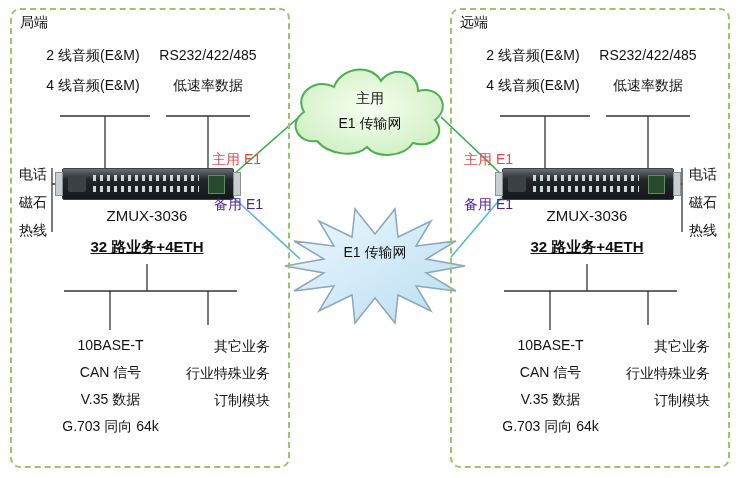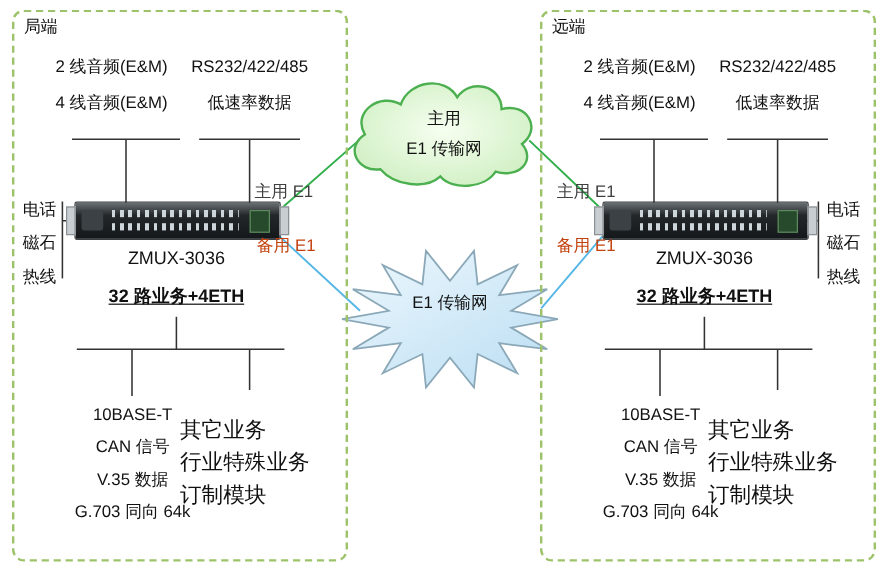--- a/index.html
+++ b/index.html
@@ -32,25 +32,25 @@
     background:repeating-linear-gradient(90deg,#cdd6da 0 3px,rgba(0,0,0,0) 3px 7px);}
   .port-row.r1{top:6px;}
   .port-row.r2{top:17px;}
   .device-badge{position:absolute;left:5px;top:6px;width:18px;height:17px;background:#3b4145;border-radius:2px;}
   .device-led{position:absolute;right:8px;top:6px;width:15px;height:17px;background:#274a2c;border:1px solid #5d8a5f;}
   .device-model{position:absolute;left:62px;top:207px;width:170px;text-align:center;font-size:15px;}
   .device-capacity{position:absolute;left:42px;top:238px;width:210px;text-align:center;
     font-size:15px;font-weight:bold;text-decoration:underline;}
   .bottom-left{position:absolute;left:38px;top:332px;width:145px;text-align:center;
     font-size:14px;line-height:27px;}
-  .bottom-right{position:absolute;left:150px;top:345px;width:120px;text-align:left;
-    font-size:18px;line-height:27px;}
+  .bottom-right{position:absolute;left:150px;top:333px;width:120px;text-align:right;
+    font-size:14px;line-height:27px;}
   .link-label{position:absolute;font-size:14px;white-space:nowrap;}
-  .green{color:#404040;}
-  .blue{color:#c2410c;}
+  .green{color:#ef4444;}
+  .blue{color:#4c1d95;}
   .lp1{left:212px;top:151px;}
   .lb1{left:214px;top:196px;}
   .lp2{left:464px;top:151px;}
   .lb2{left:464px;top:196px;}
   .cloud-text{position:absolute;left:310px;top:86px;width:120px;text-align:center;
     font-size:14px;line-height:25px;}
   .burst-text{position:absolute;left:315px;top:241px;width:120px;text-align:center;
     font-size:14px;line-height:23px;}
 </style>
 </head>

